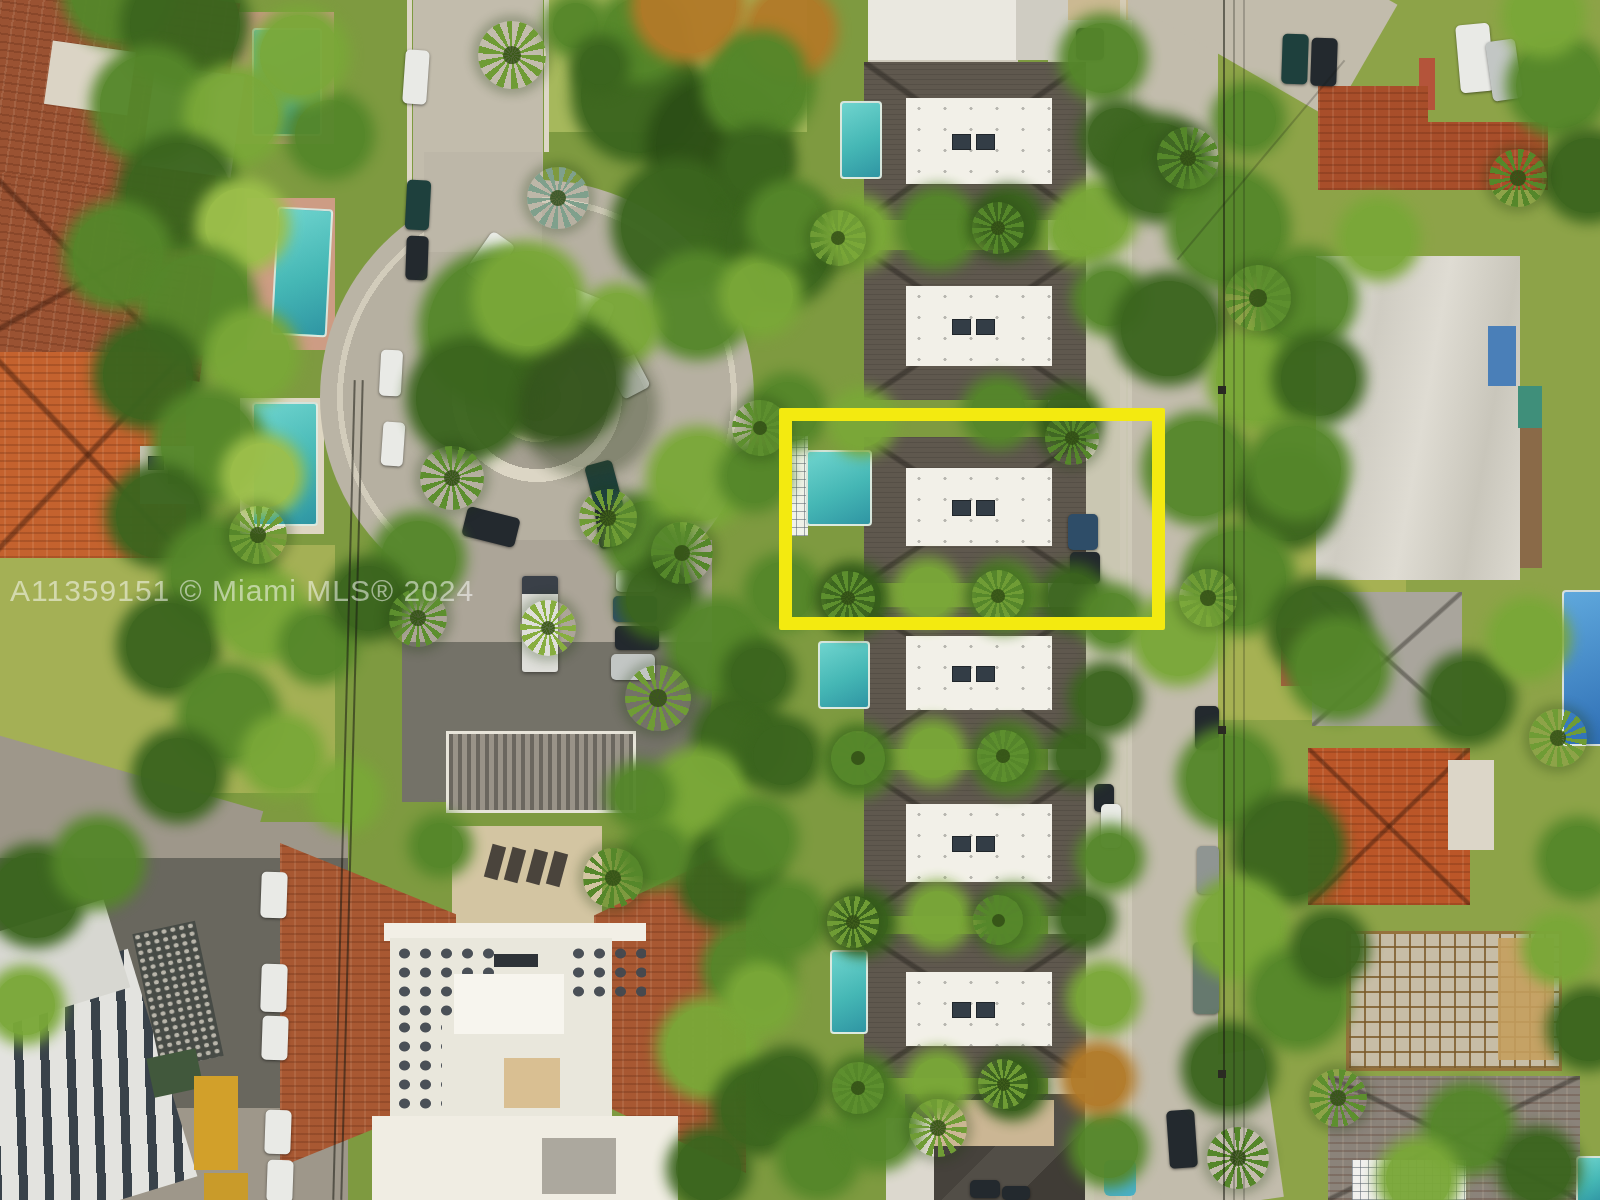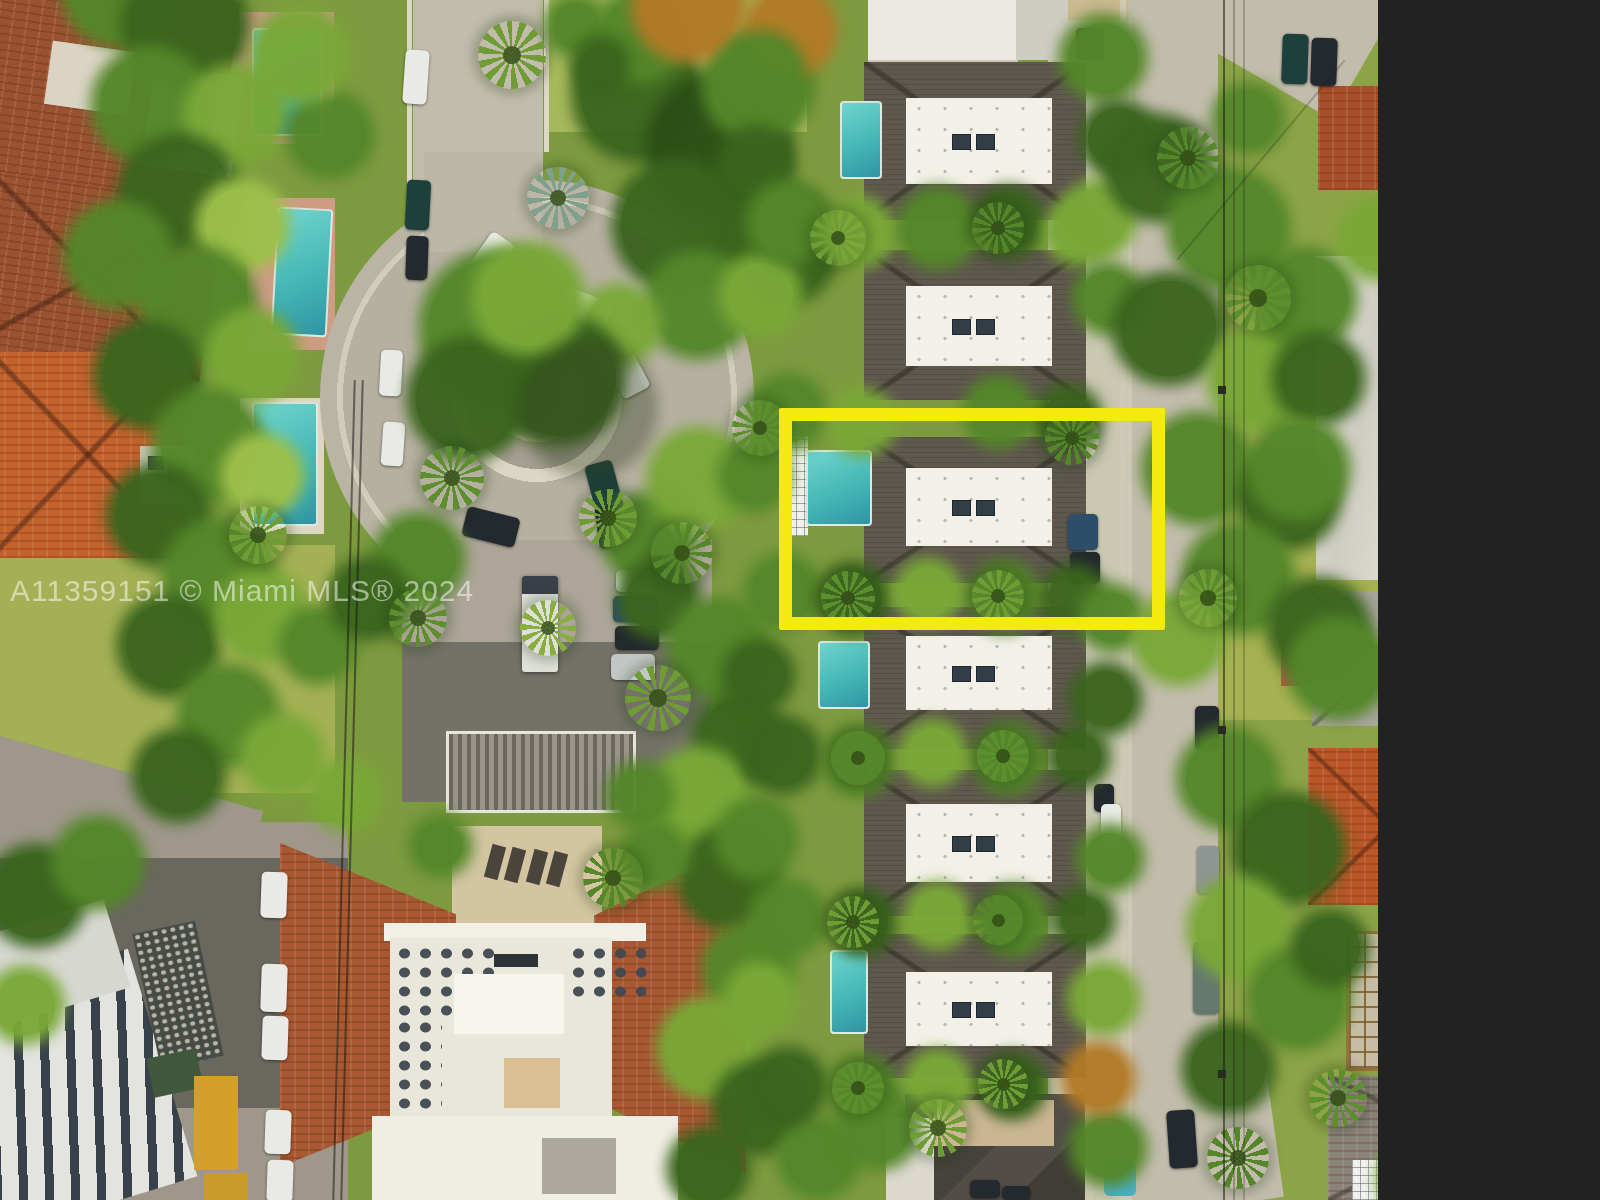--- a/index.html
+++ b/index.html
@@ -1,16 +1,16 @@
 <!DOCTYPE html>
 <html style="--highlight-yellow: #F3EA10; --pool-teal: #45B7B5; --terracotta: #A85832; --bright-orange-roof: #C4622E; --modern-roof: #5F584E; --flat-roof-white: #F2F0E8; --road-concrete: #C2BCAC; --asphalt: #9E978A; --grass-green: #9FAC52; --foliage-dark: #3B651E; --foliage-mid: #55872A; --foliage-light: #7AA838;"><head>
 <meta charset="utf-8">
 <style>
   html,body{margin:0;padding:0;background:#222;}
-  #scene{position:relative;width:1378px;height:1200px;overflow:hidden;
+  #scene{position:relative;width:1600px;height:1200px;overflow:hidden;
     background:#7E9A40;font-family:"Liberation Sans",sans-serif;}
   .a{position:absolute;}
   .tile{background-image:repeating-linear-gradient(0deg,rgba(70,25,8,.20) 0 2px,transparent 2px 8px),
         repeating-linear-gradient(90deg,rgba(255,235,210,.10) 0 2px,transparent 2px 14px);}
   .hipx::before{content:"";position:absolute;inset:0;
     background:linear-gradient(to bottom right,transparent 48.6%,rgba(60,25,10,.45) 49.5%,rgba(60,25,10,.45) 50.5%,transparent 51.4%),
                linear-gradient(to bottom left,transparent 48.6%,rgba(60,25,10,.45) 49.5%,rgba(60,25,10,.45) 50.5%,transparent 51.4%);}
   .hipd::before{content:"";position:absolute;inset:0;
     background:linear-gradient(to bottom right,transparent 48.4%,rgba(25,22,18,.38) 49.4%,rgba(25,22,18,.38) 50.6%,transparent 51.6%),
                linear-gradient(to bottom left,transparent 48.4%,rgba(25,22,18,.38) 49.4%,rgba(25,22,18,.38) 50.6%,transparent 51.6%);}

